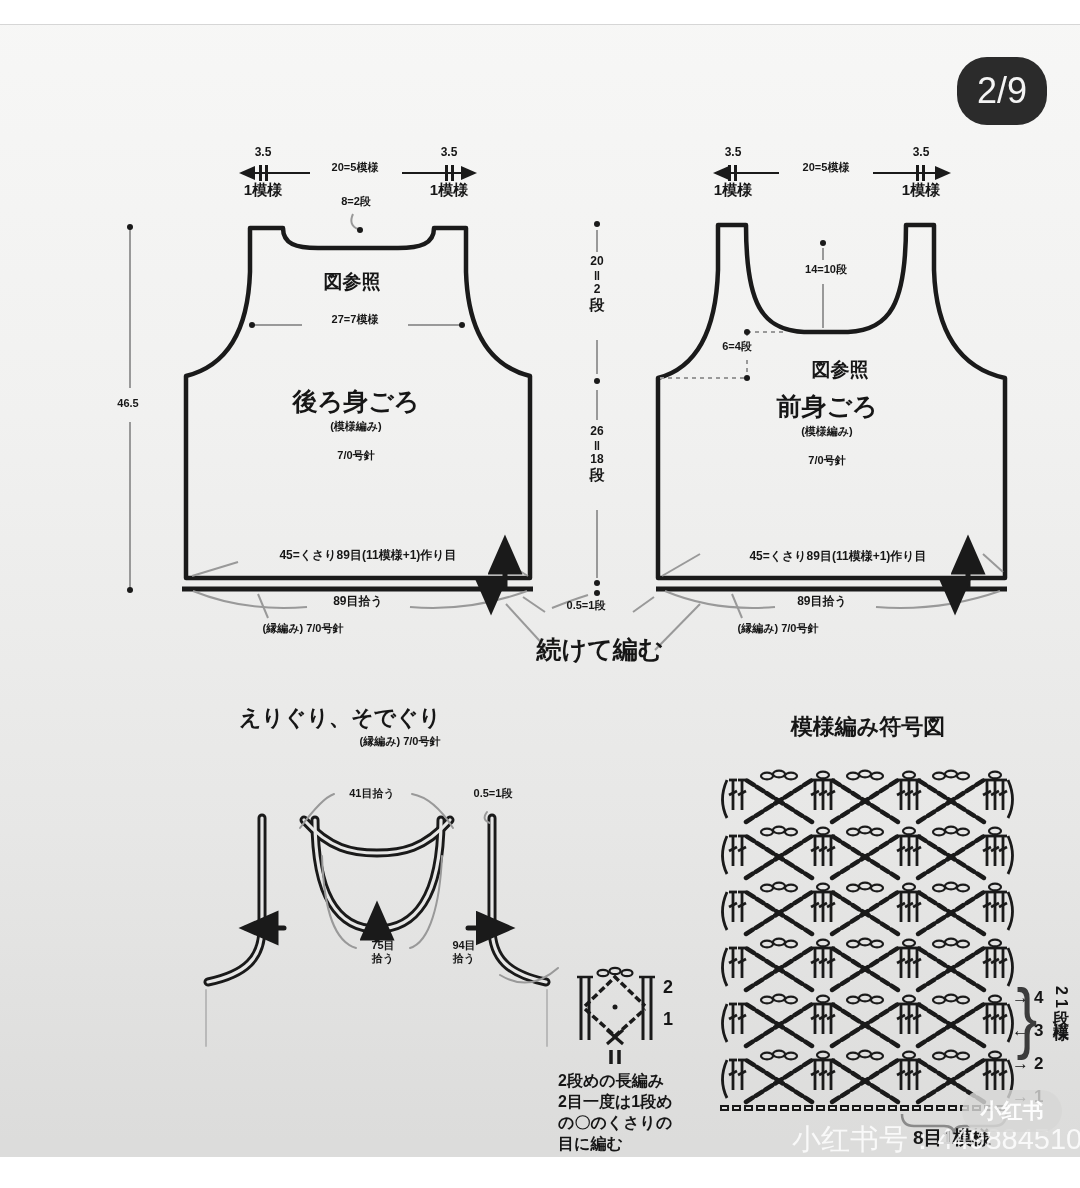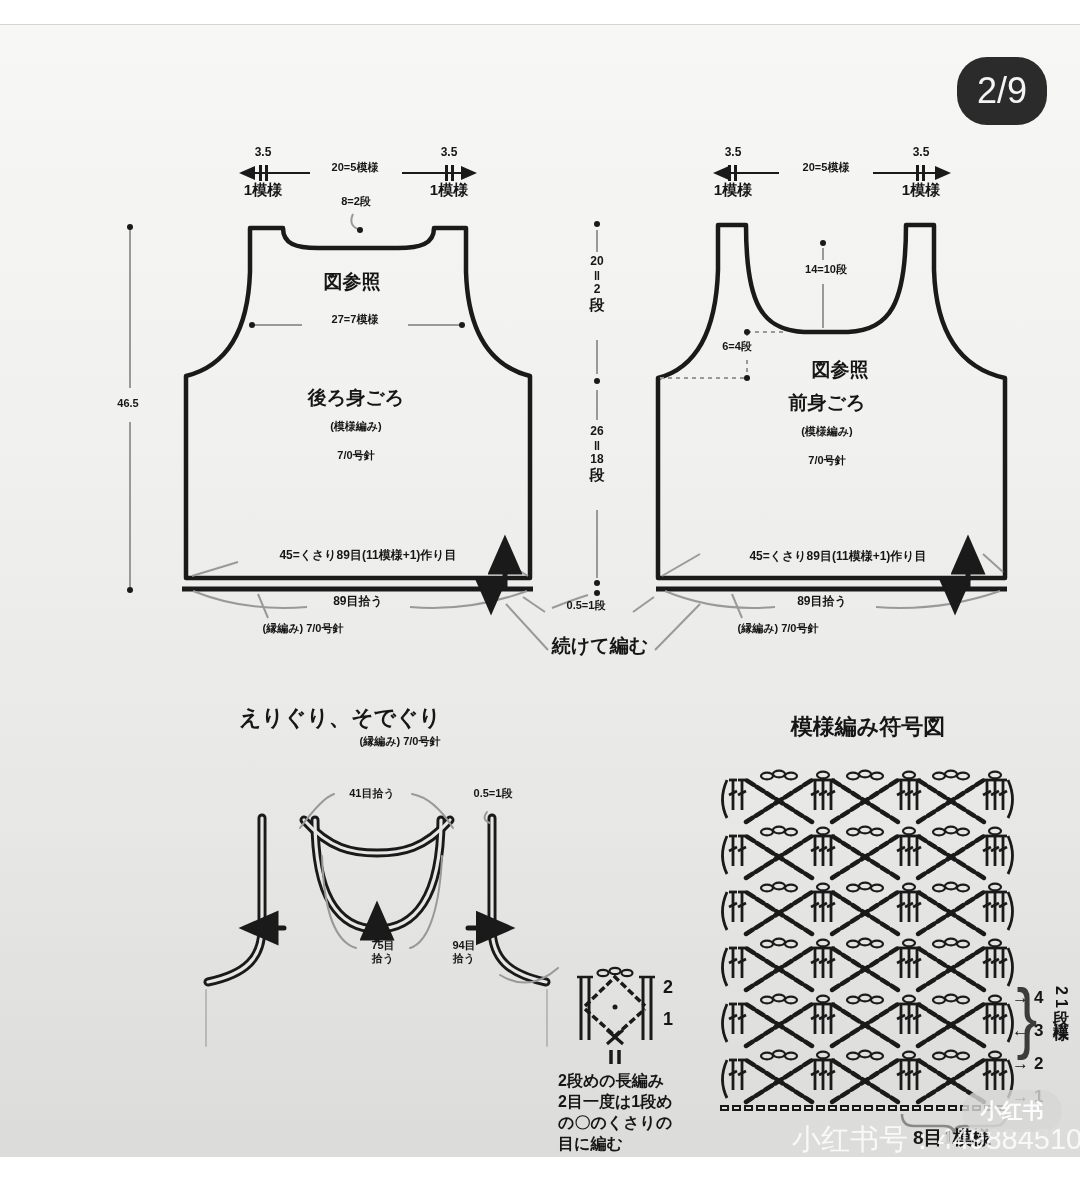--- a/index.html
+++ b/index.html
@@ -7,21 +7,21 @@
        font-family:"Liberation Sans","DejaVu Sans",sans-serif;
        background:linear-gradient(180deg,#f7f7f6 0%,#f1f1f0 35%,#e7e7e6 70%,#dcdcdb 96%);}
   .band-top{position:absolute;left:0;top:0;width:1080px;height:24px;background:#ffffff;border-bottom:1px solid #d6d6d6;}
   .band-bottom{position:absolute;left:0;top:1157px;width:1080px;height:31px;background:#ffffff;}
   .badge{position:absolute;left:957px;top:57px;width:90px;height:68px;border-radius:30px;
          background:#2b2b2b;color:#f4f4f4;font-size:36px;display:flex;align-items:center;justify-content:center;}
   svg{position:absolute;left:0;top:0;}
   .lbl{position:absolute;font-weight:700;color:#161616;white-space:nowrap;line-height:1.05;transform:translateX(-50%);}
   .lbl.la{transform:none;}
   .f13{font-size:13px}.f15{font-size:15px}.f16{font-size:12px}.f17{font-size:11px}
-  .f18{font-size:18px}.f19{font-size:19px}.f21{font-size:19px}.f22{font-size:22px}
+  .f18{font-size:18px}.f19{font-size:19px}.f21{font-size:25px}.f22{font-size:22px}
   .vstack{display:flex;flex-direction:column;align-items:center;gap:1px;}
   .note{font-size:16px;line-height:21px;font-weight:700;color:#161616;}
   .rowlab{position:absolute;display:flex;gap:5px;font-weight:700;color:#161616;font-size:17px;transform:none;}
   .brace{position:absolute;left:1014px;top:972px;font-size:78px;font-weight:400;color:#3c3c3c;transform:scaleX(.8);}
   .vtext{position:absolute;left:1050px;top:986px;writing-mode:vertical-rl;font-size:16px;font-weight:700;color:#161616;letter-spacing:2px;transform:none;}
   .wm-pill{position:absolute;left:962px;top:1090px;width:100px;height:42px;border-radius:21px;
            background:rgba(215,215,213,.82);color:rgba(255,255,255,.95);font-size:21px;font-weight:700;
            display:flex;align-items:center;justify-content:center;}
   .wm-text{position:absolute;left:792px;top:1120px;font-size:29px;font-weight:500;color:rgba(255,255,255,.82);white-space:nowrap;}
 </style>

